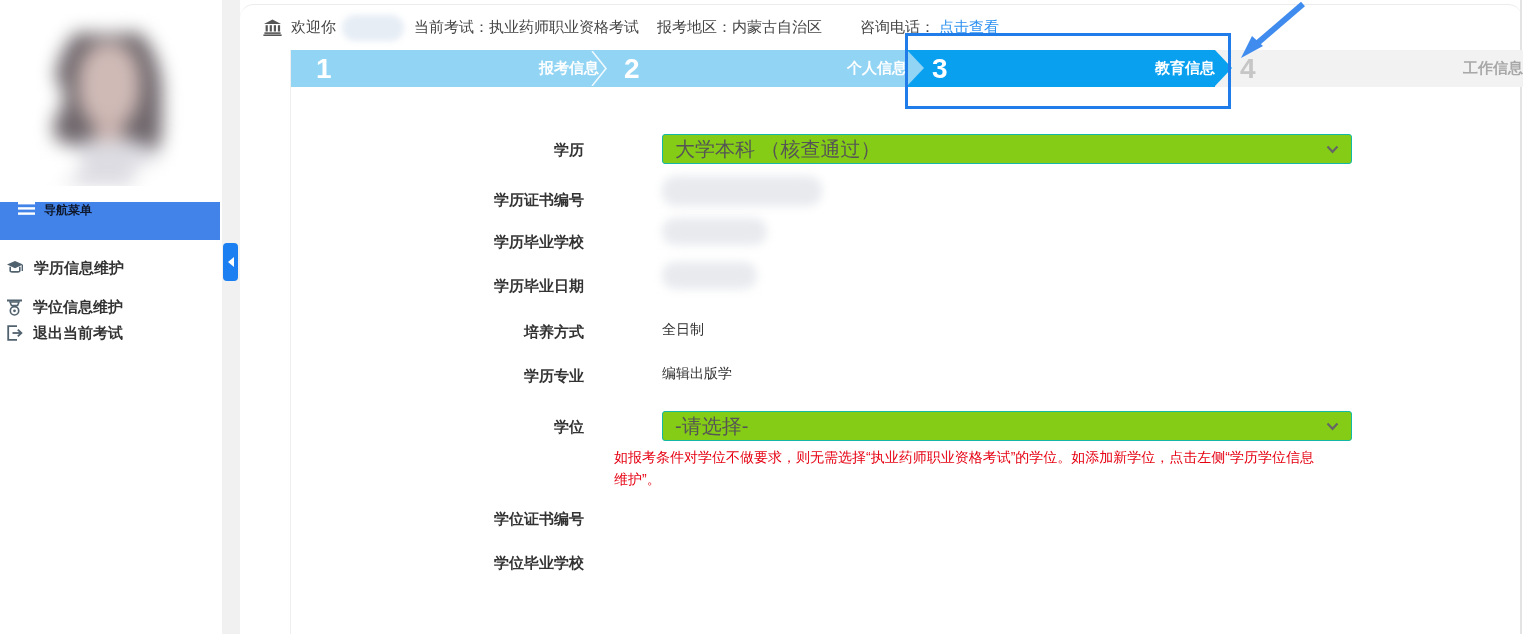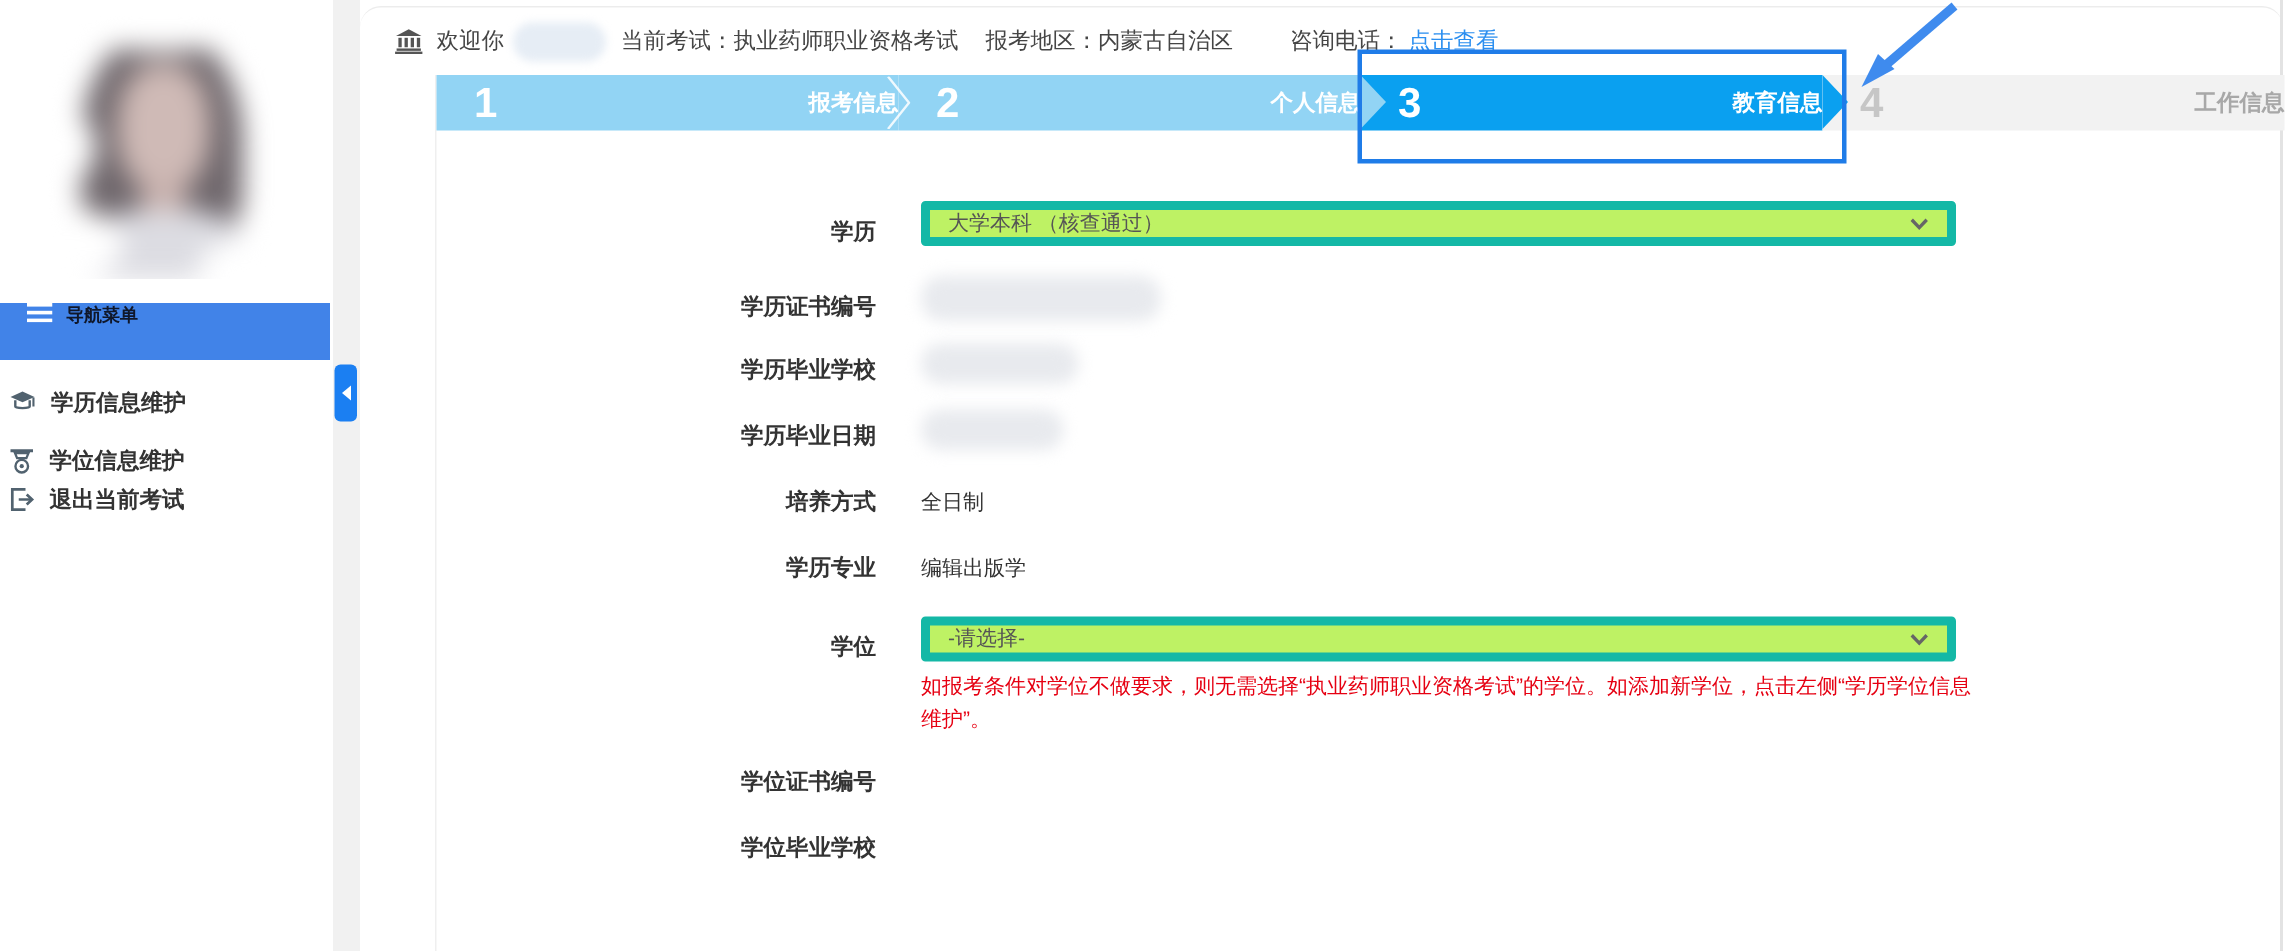--- a/index.html
+++ b/index.html
@@ -65,28 +65,28 @@
       border-top:18.5px solid transparent; border-bottom:18.5px solid transparent; border-left:17px solid #92d4f4; }
   .seg.active::after  { content:""; position:absolute; right:-17px; top:0; width:0; height:0;
       border-top:18.5px solid transparent; border-bottom:18.5px solid transparent; border-left:17px solid #0aa0f0; z-index:2; }
 
   
   .anno-box { position:absolute; left:665px; top:33px; width:326px; height:76px; border:3px solid #1f7ce8;
               z-index:5; pointer-events:none; }
   .anno-arrow { position:absolute; left:985px; top:0; width:100px; height:66px; z-index:6; pointer-events:none; }
 
   
-  .row { display:flex; align-items:flex-end; }
+  .row { display:flex; align-items:flex-start;gap:48px; }
   .row .lbl { width:293px; text-align:right; font-size:15px; font-weight:bold; color:#333;
               padding-top:5px; flex:none; }
   .row .val { margin-left:30px; }
   .row.r-select .lbl, .row.r-redacted .lbl { padding-top:7px; }
-  .select { width:690px; height:30px; border:6px solid #14b8a6; border-radius:3px; background:#bef264;
+  .select { width:690px; height:30px; border:1px solid #14b8a6; border-radius:3px; background:#84cc16;
             display:flex; align-items:center; justify-content:space-between; padding:0 12px;
-            font-size:14px; color:#555; cursor:pointer; }
+            font-size:20px; color:#555; cursor:pointer; }
   .val-text { font-size:14px; color:#333; padding-top:3px; }
   .blob { border-radius:14px; background:#e8eaee; filter:blur(5px); margin-top:-8px; }
   .blob.b1 { width:160px; height:30px; }
   .blob.b2 { width:105px; height:27px; }
   .blob.b3 { width:95px;  height:27px; }
   .note { margin-left:323px; margin-top:6px; width:700px; font-size:14px; line-height:1.55; color:#e60012; }
 
   .mt47{margin-top:47px}.mt20{margin-top:20px}.mt12{margin-top:12px}.mt14{margin-top:14px}
   .mt18{margin-top:18px}.mt23{margin-top:23px}.mt15{margin-top:15px}
   .h30{height:30px}.h26{height:26px}

